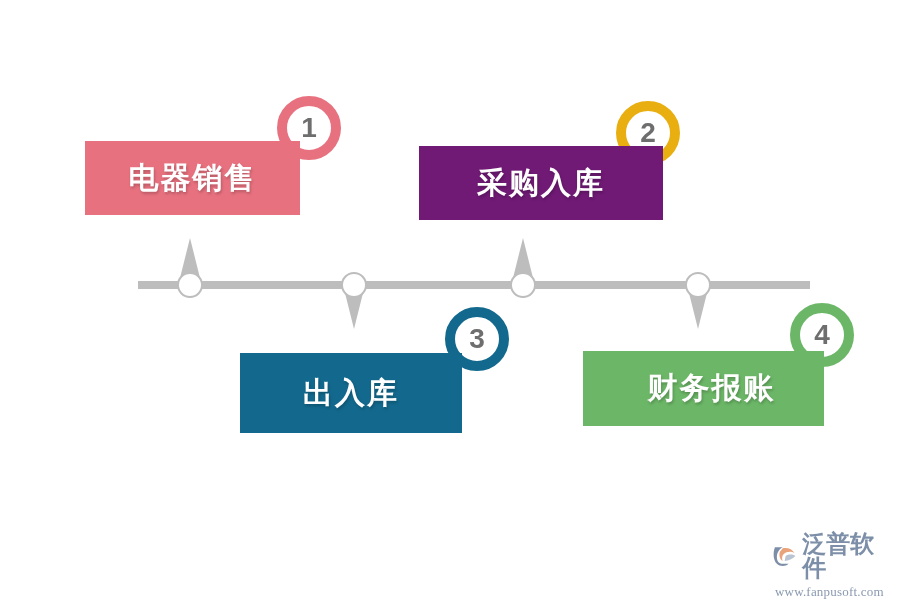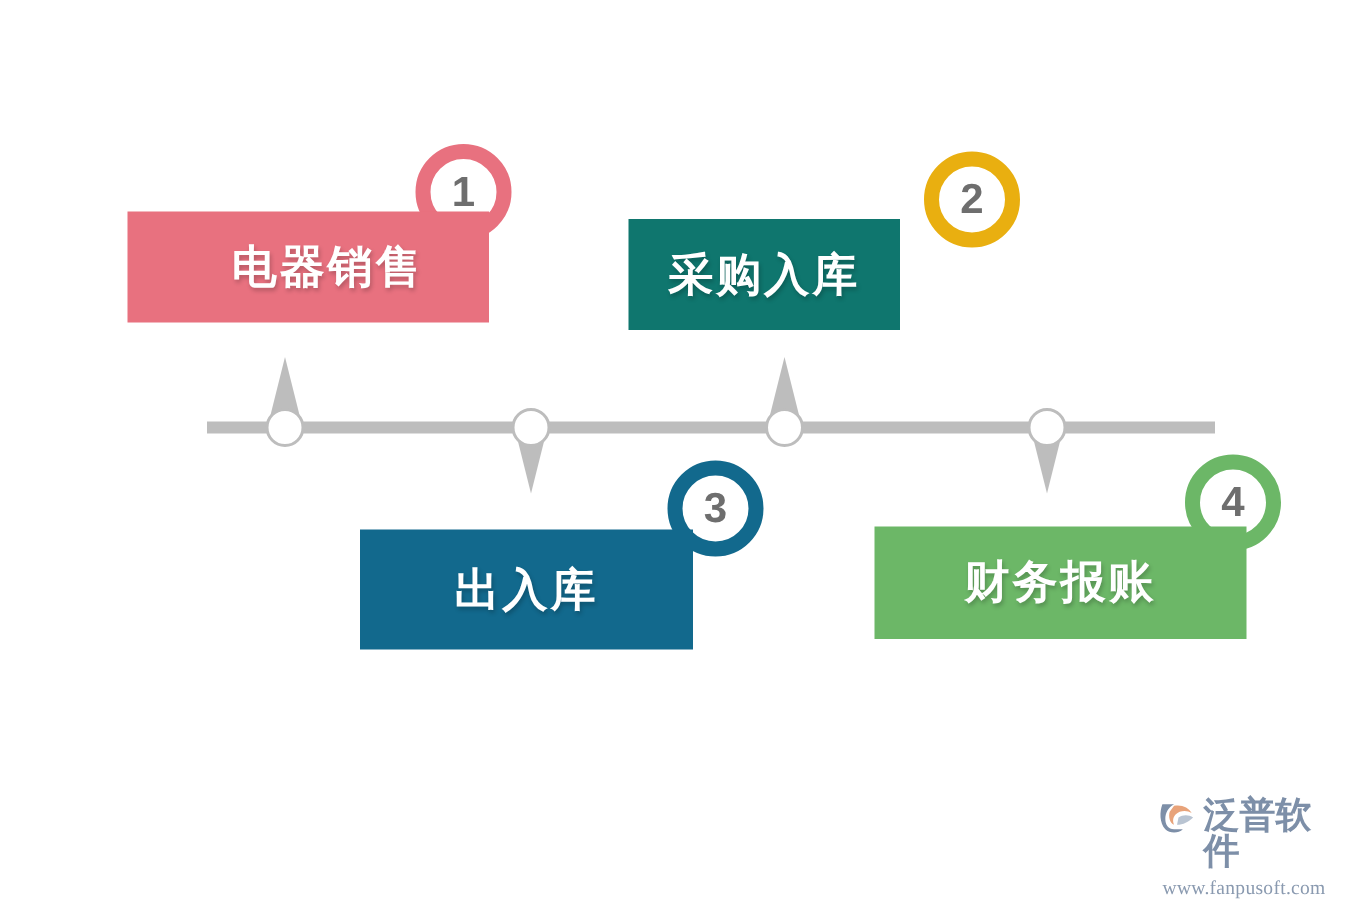--- a/index.html
+++ b/index.html
@@ -93,21 +93,21 @@
     left: 772px;
     top: 532px;
     width: 124px;
     height: 62px;
     display: flex;
     flex-direction: column;
     align-items: flex-start;
   }
   .wm-top {
     display: flex;
-    align-items: flex-start;
+    align-items: center;
     gap: 3px;
   }
   .wm-name {
     font-size: 24px;
     font-weight: bold;
     color: #7d8fa8;
     letter-spacing: 0px;
     line-height: 1;
   }
   .wm-url {
@@ -132,42 +132,42 @@
   <div class="connector down" style="left:687px; top:285px;"></div>
 
   <div class="node-circle" style="left:177px; top:272px;"></div>
   <div class="node-circle" style="left:341px; top:272px;"></div>
   <div class="node-circle" style="left:510px; top:272px;"></div>
   <div class="node-circle" style="left:685px; top:272px;"></div>
 
   <div class="step-badge" style="left:277px; top:96px; border:10px solid #e8717f;">
     <span>1</span>
   </div>
-  <div class="step-box" style="left:85px; top:141px; width:215px; height:74px; background:#e8717f;padding-left:26px;">
+  <div class="step-box" style="left:85px; top:141px; width:215px; height:74px; background:#e8717f;">
     <span class="step-label">电器销售</span>
   </div>
 
   <div class="step-badge" style="left:616px; top:101px; border:10px solid #e9af10;">
     <span>2</span>
   </div>
-  <div class="step-box" style="left:419px; top:146px; width:181px; height:74px; background:#0f766e;">
+  <div class="step-box" style="left:419px; top:146px; width:244px; height:74px; background:#701a75;">
     <span class="step-label">采购入库</span>
   </div>
 
   <div class="step-badge" style="left:445px; top:307px; border:10px solid #12698d;">
     <span>3</span>
   </div>
   <div class="step-box" style="left:240px; top:353px; width:222px; height:80px; background:#12698d;">
     <span class="step-label">出入库</span>
   </div>
 
   <div class="step-badge" style="left:790px; top:303px; border:10px solid #6cb767;">
     <span>4</span>
   </div>
-  <div class="step-box" style="left:583px; top:351px; width:248px; height:75px; background:#6cb767;">
+  <div class="step-box" style="left:583px; top:351px; width:225px; height:75px; background:#6cb767;padding-left:16px;">
     <span class="step-label">财务报账</span>
   </div>
 
   <div class="watermark">
     <div class="wm-top">
       <svg width="28" height="26" viewBox="0 0 28 26">
         <path d="M3 4 C1 9 1 17 5 21 C8 24 14 24 17 21 L11 21 C7 21 5 18 5 14 C5 10 7 6 11 4 Z" fill="#7d8fa8"></path>
         <path d="M11 5 C16 4 21 6 23 10 C20 8 15 8 12 11 C10 13 10 16 11 18 C8 17 7 12 8 9 Z" fill="#e8a37a"></path>
         <path d="M14 13 C17 11 21 11 24 13 C21 16 17 18 13 18 Z" fill="#b9c4d2"></path>
       </svg>

